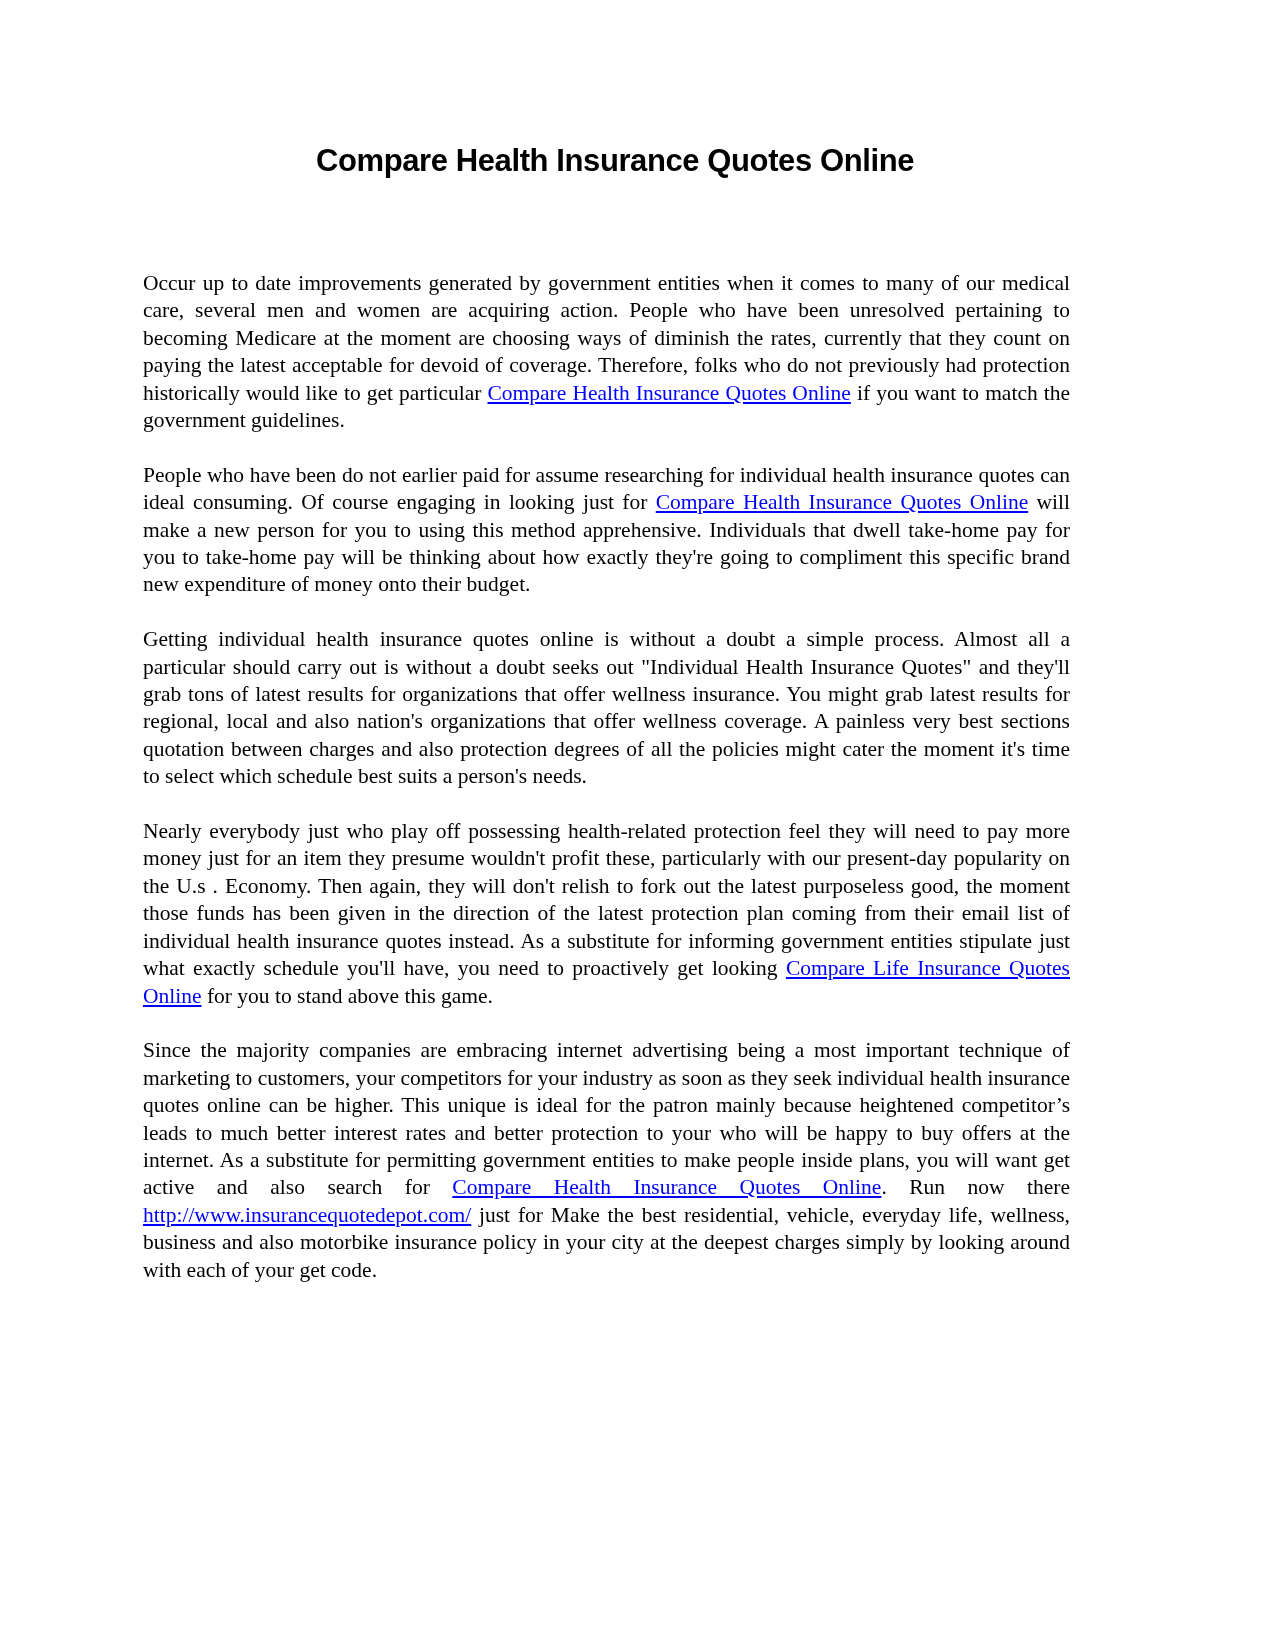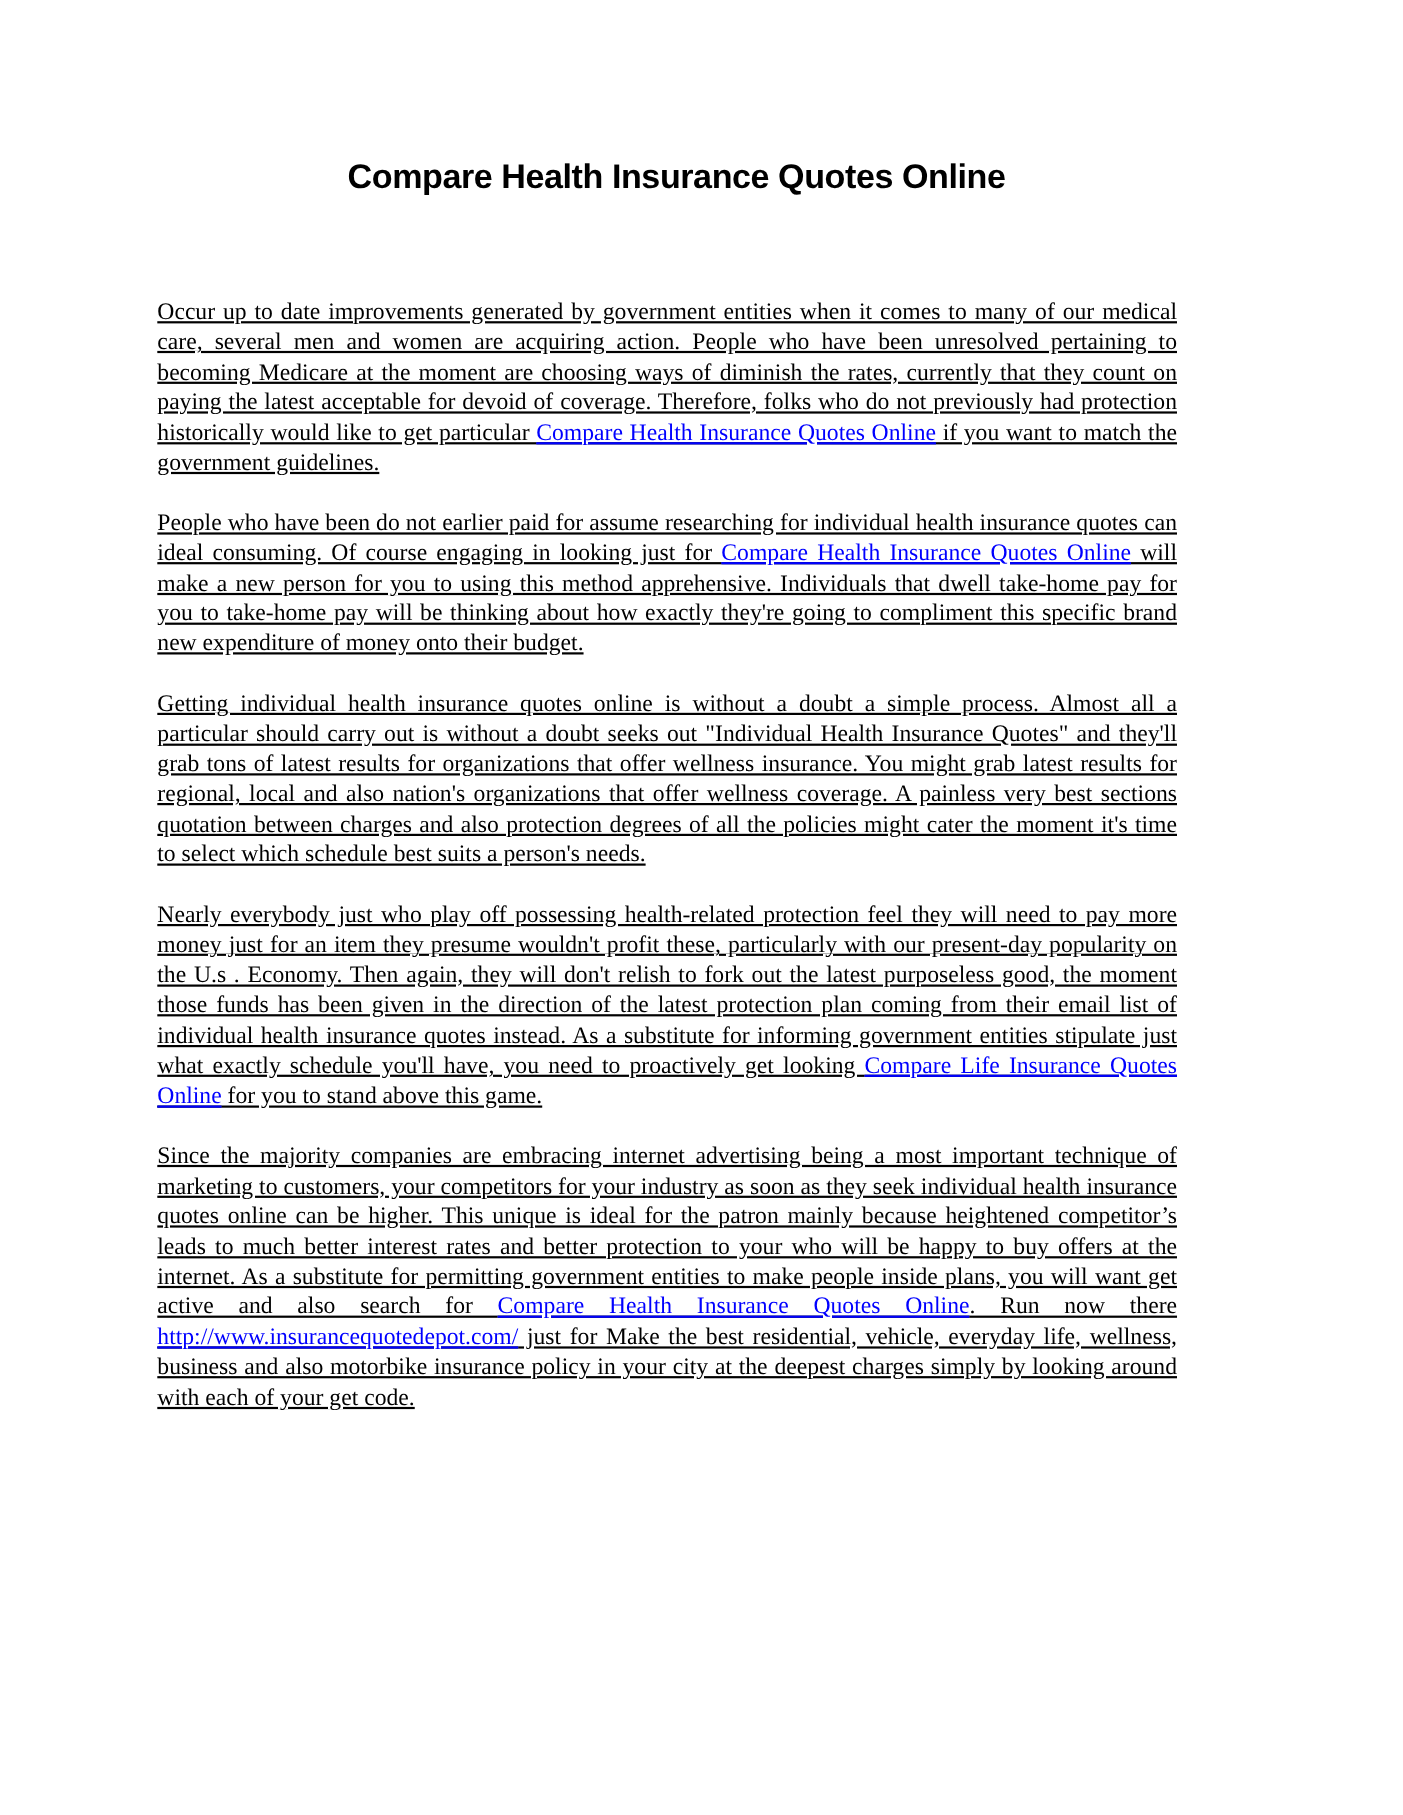--- a/index.html
+++ b/index.html
@@ -9,21 +9,21 @@
     position: absolute; left: 0; top: 143px; width: 1230px; text-align: center;
     font-family: "Liberation Sans", "DejaVu Sans", sans-serif;
     font-weight: bold; font-size: 31px; color: #000000; letter-spacing: -0.4px;
     margin: 0;
   }
   .body-text {
     position: absolute; left: 143px; top: 270px; width: 927px;
     font-family: "Liberation Serif", "DejaVu Serif", serif;
     font-size: 21.5px; line-height: 27.4px; color: #000000;
   }
-  .body-text p { margin: 0 0 27.4px 0; text-align: justify; text-decoration: underline; }
+  .body-text p { margin: 0 0 27.4px 0; text-align: justify; }
   a.doc-link { color: #0000ff; text-decoration: underline; }
 </style>
 </head>
 <body>
 
 <div class="page">
   <h1 class="title">Compare Health Insurance Quotes Online</h1>
 
   <div class="body-text">
     <p>

